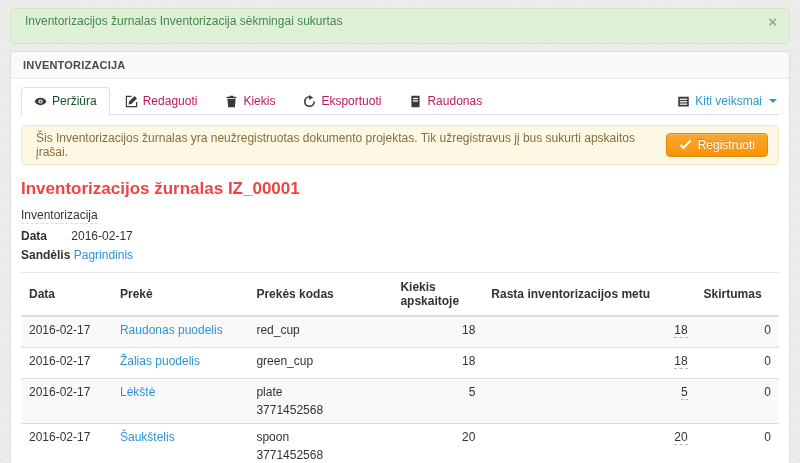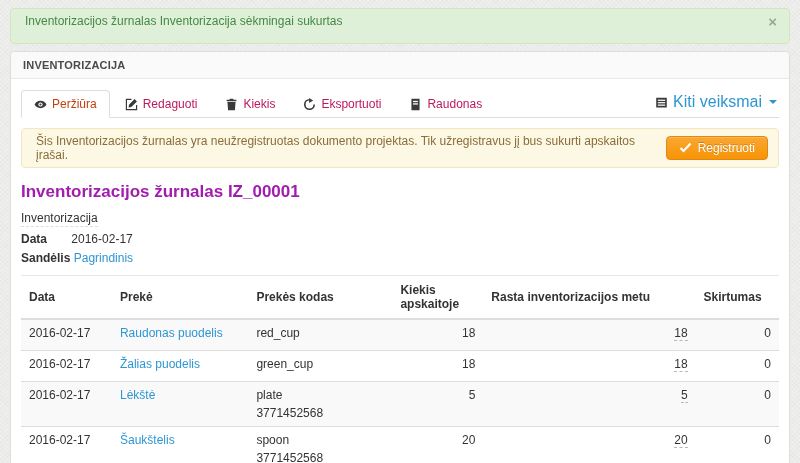--- a/index.html
+++ b/index.html
@@ -40,25 +40,25 @@
   .panel-body { padding:8px 10px 0; }
 
   
   .nav-tabs { display:flex; align-items:flex-end; border-bottom:1px solid #ddd; }
   .tab {
     display:flex; align-items:center; gap:5px;
     padding:6px 12px; margin-bottom:-1px; margin-right:2px;
     font-size:12px; color:#be185d; cursor:pointer;
     border:1px solid transparent; border-radius:4px 4px 0 0;
   }
-  .tab.active { background:#fff; border-color:#ddd #ddd #fff; color:#c2410c; cursor:default; }
+  .tab.active { background:#fff; border-color:#ddd #ddd #fff; color:#14532d; cursor:default; }
   .tab .ticon { color:#3a3a3a; display:inline-flex; }
   .actions-menu {
     margin-left:auto; display:flex; align-items:center; gap:5px;
-    padding:6px 2px; font-size:16px; color:#2e95d3; cursor:pointer;
+    padding:6px 2px; font-size:12px; color:#2e95d3; cursor:pointer;
   }
   .actions-menu .ticon { color:#3a3a3a; display:inline-flex; }
   .caret {
     display:inline-block; width:0; height:0; margin-left:2px; vertical-align:middle;
     border-left:4px solid transparent; border-right:4px solid transparent;
     border-top:4px solid currentColor;
   }
 
   
   .warning-box {
@@ -71,21 +71,21 @@
     display:flex; align-items:flex-start; gap:6px; white-space:nowrap;
     padding:4px 12px; font-size:12px; color:#fff; cursor:pointer;
     background:linear-gradient(#faa732,#f89406);
     border:1px solid #dd8a11; border-radius:4px;
     text-shadow:0 -1px 0 rgba(0,0,0,.2);
     box-shadow:inset 0 1px 0 rgba(255,255,255,.2);
     font-family:inherit;
   }
 
   
-  .doc-title { margin-top:14px; font-size:17px; font-weight:bold; color:#a21caf; }
+  .doc-title { margin-top:14px; font-size:17px; font-weight:bold; color:#ef4444; }
   .doc-subtitle {
     margin-top:9px; display:inline-block;
     border-bottom:1px dashed #ddd; padding-bottom:1px;
   }
   .field-row { margin-top:5px; }
   .field-label { display:inline-block; min-width:47px; font-weight:bold; }
 
   
   table.items { width:100%; border-collapse:collapse; margin-top:10px; border-top:1px solid #e8e8e8; }
   table.items th {

